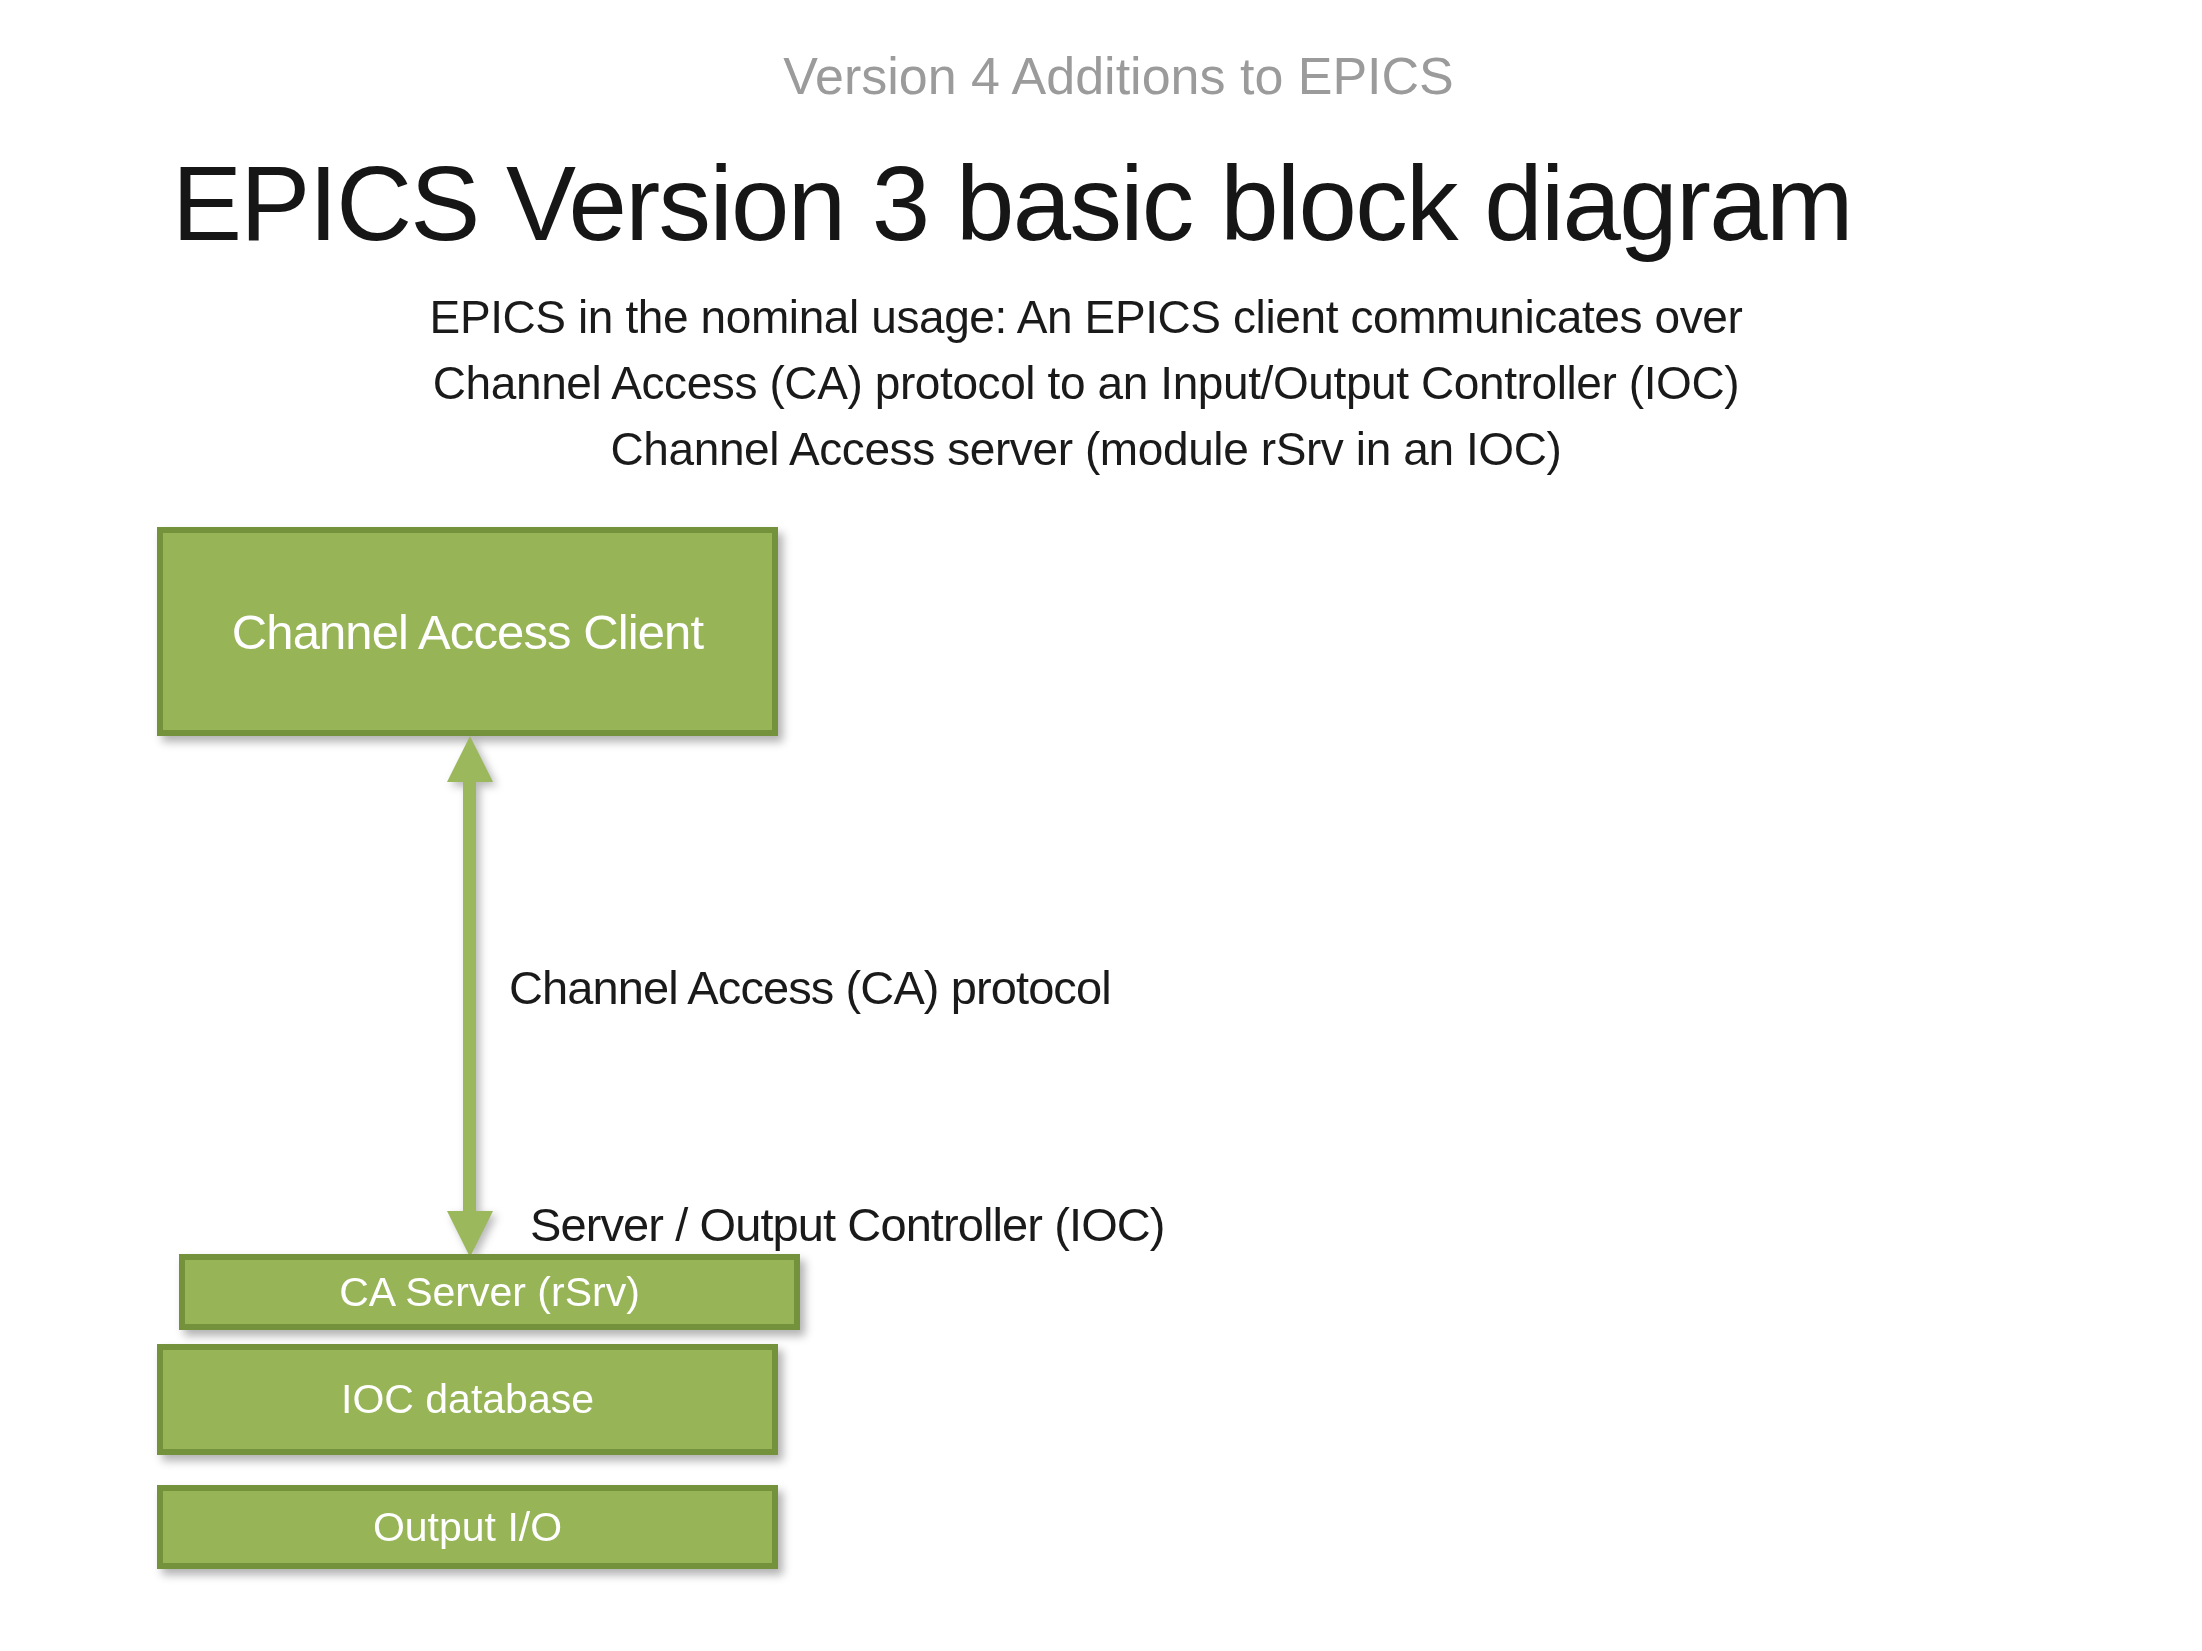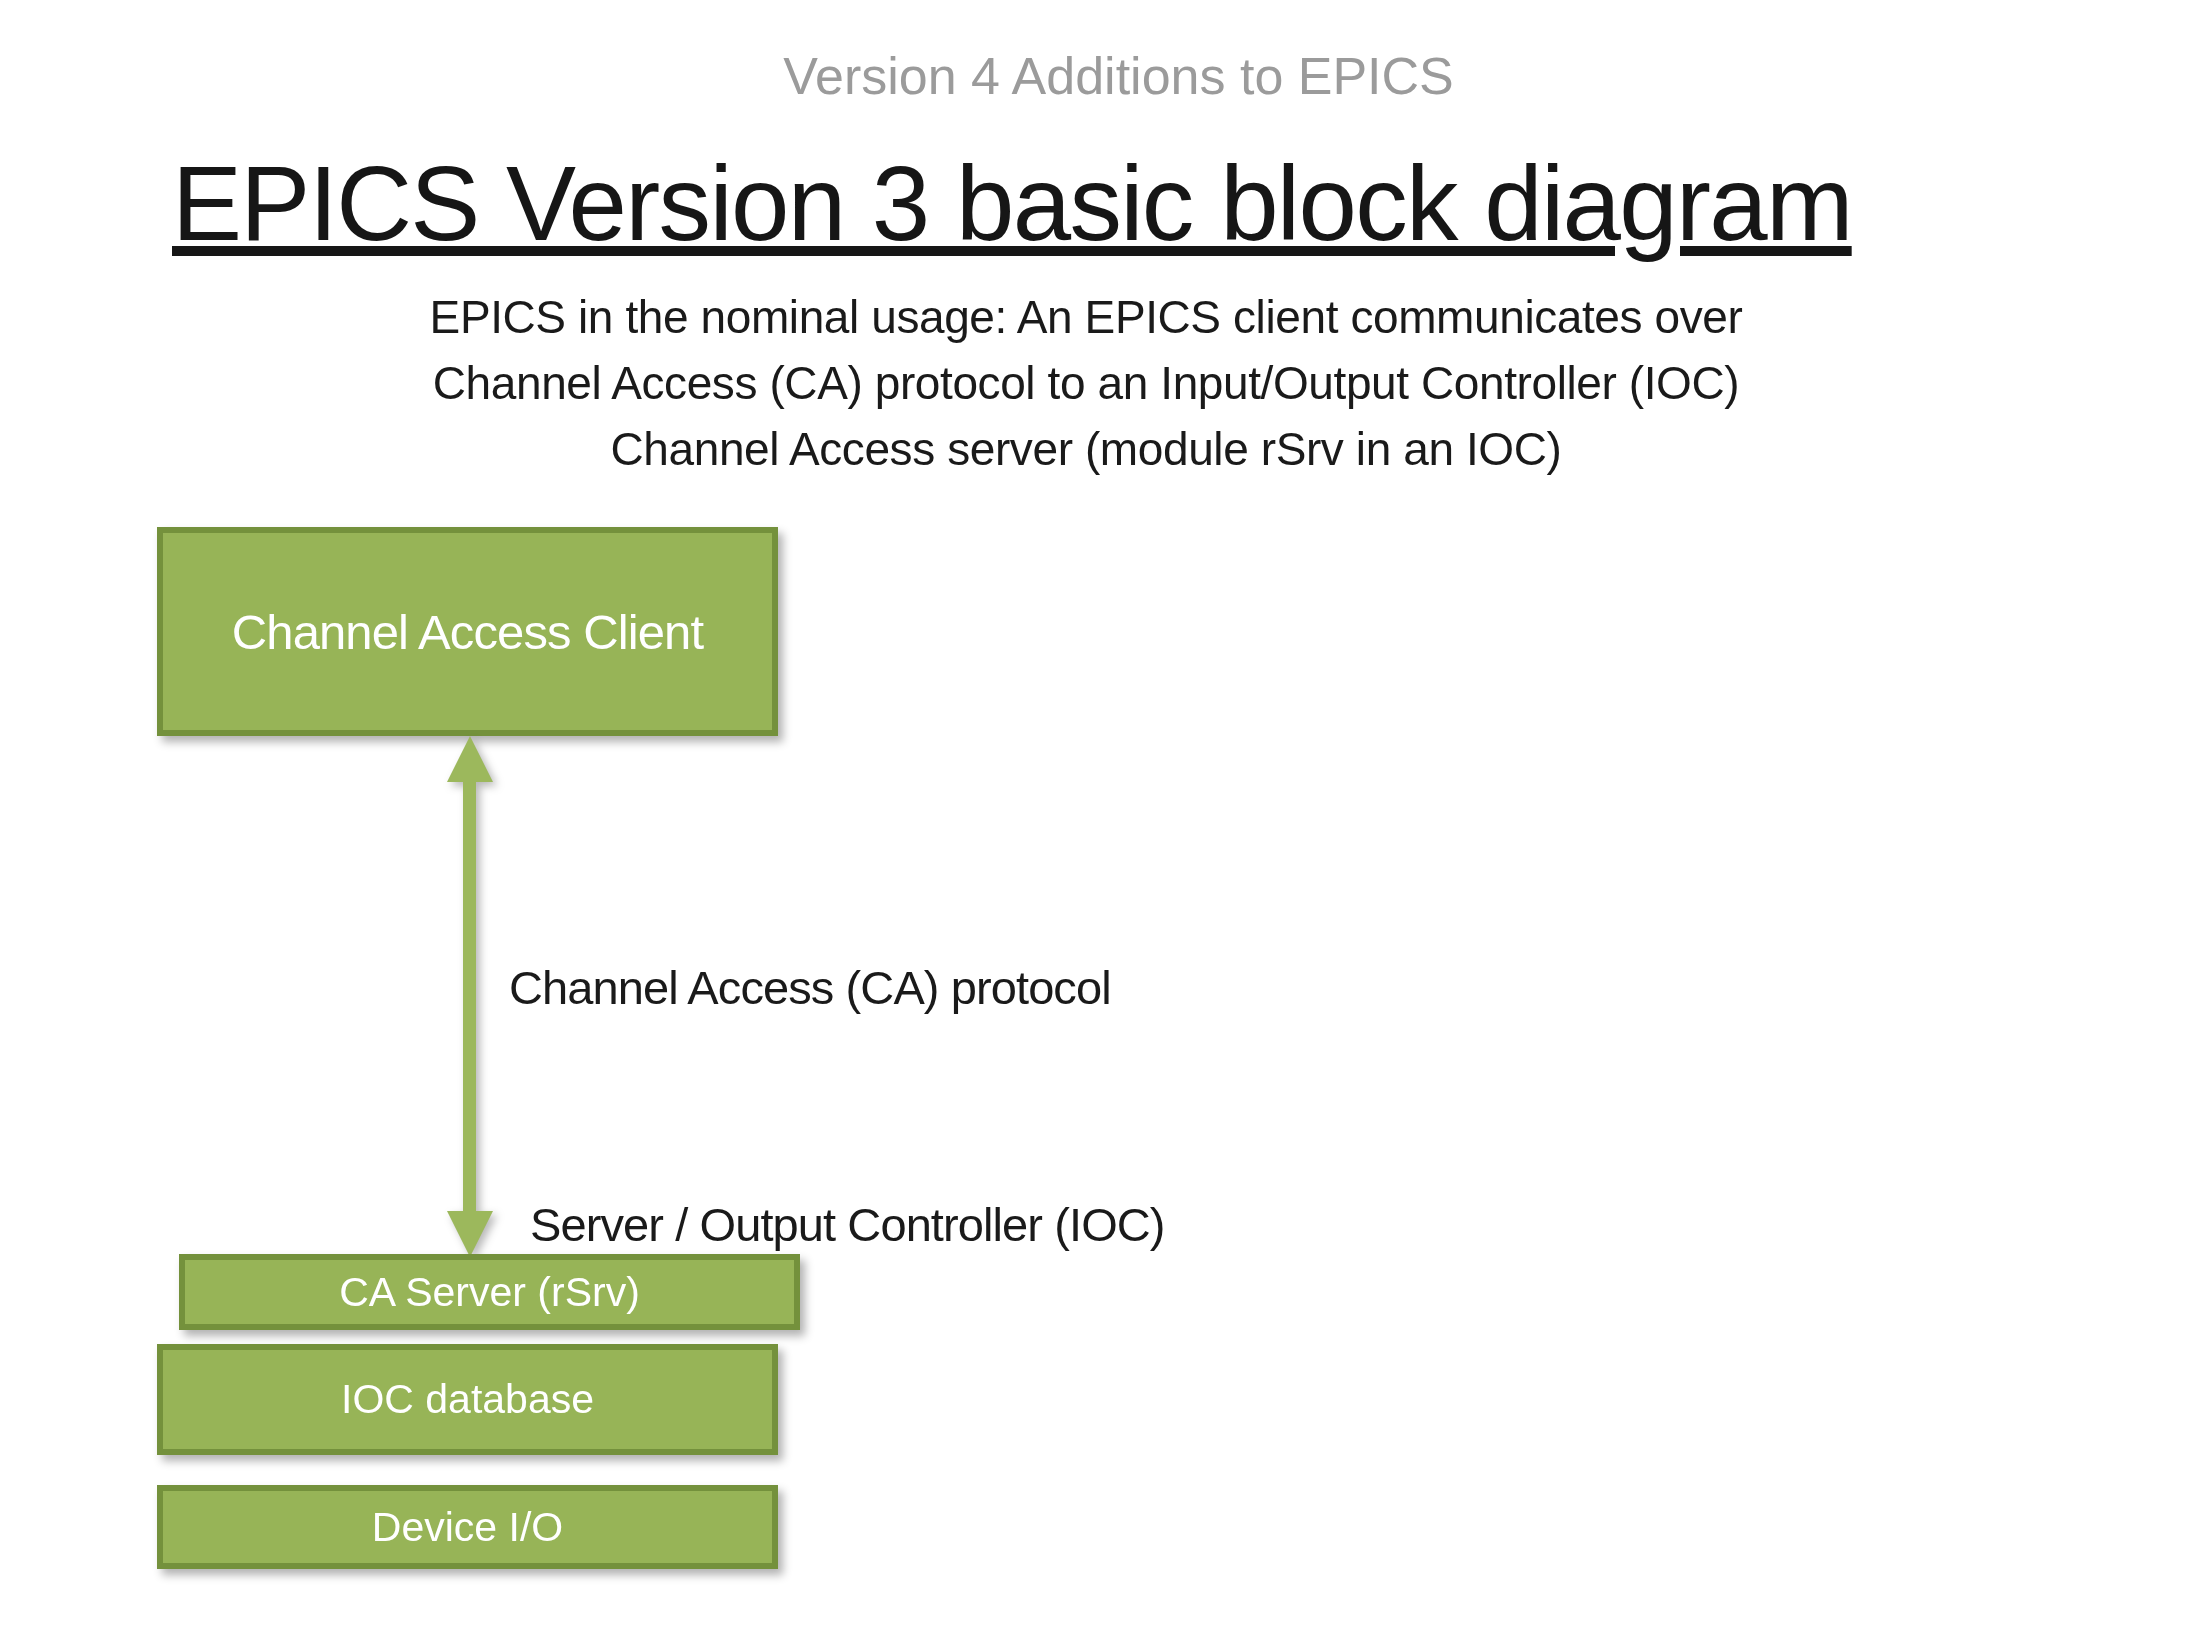--- a/index.html
+++ b/index.html
@@ -19,21 +19,21 @@
   .slide{position:relative;width:2203px;height:1652px;background:#ffffff;overflow:hidden;}
 
   .slide-header{
     position:absolute;left:17px;top:50px;width:2203px;
     text-align:center;font-size:52px;line-height:1;
     color:var(--header-gray);letter-spacing:0px;
   }
   .slide-title{
     position:absolute;left:172px;top:141px;width:1979px;
     font-size:105px;line-height:1.2;letter-spacing:-1.7px;
-    color:var(--ink);white-space:nowrap;text-decoration:underline;
+    color:var(--ink);white-space:nowrap;
   }
   .slide-subtitle{
     position:absolute;left:-15.5px;top:284px;width:2203px;
     text-align:center;font-size:46px;line-height:66px;
     letter-spacing:-0.4px;color:#1a1a1a;
   }
 
   .gbox{
     position:absolute;left:157px;width:621px;
     box-sizing:border-box;
@@ -102,17 +102,17 @@
 
   <div class="gbox box-ca-server">
     <span>CA Server (rSrv)</span>
   </div>
 
   <div class="gbox box-ioc-db">
     <span>IOC database</span>
   </div>
 
   <div class="gbox box-device-io">
-    <span>Device I/O</span>
+    <span>Output I/O</span>
   </div>
 
 </div>
 
 
 </body></html>

